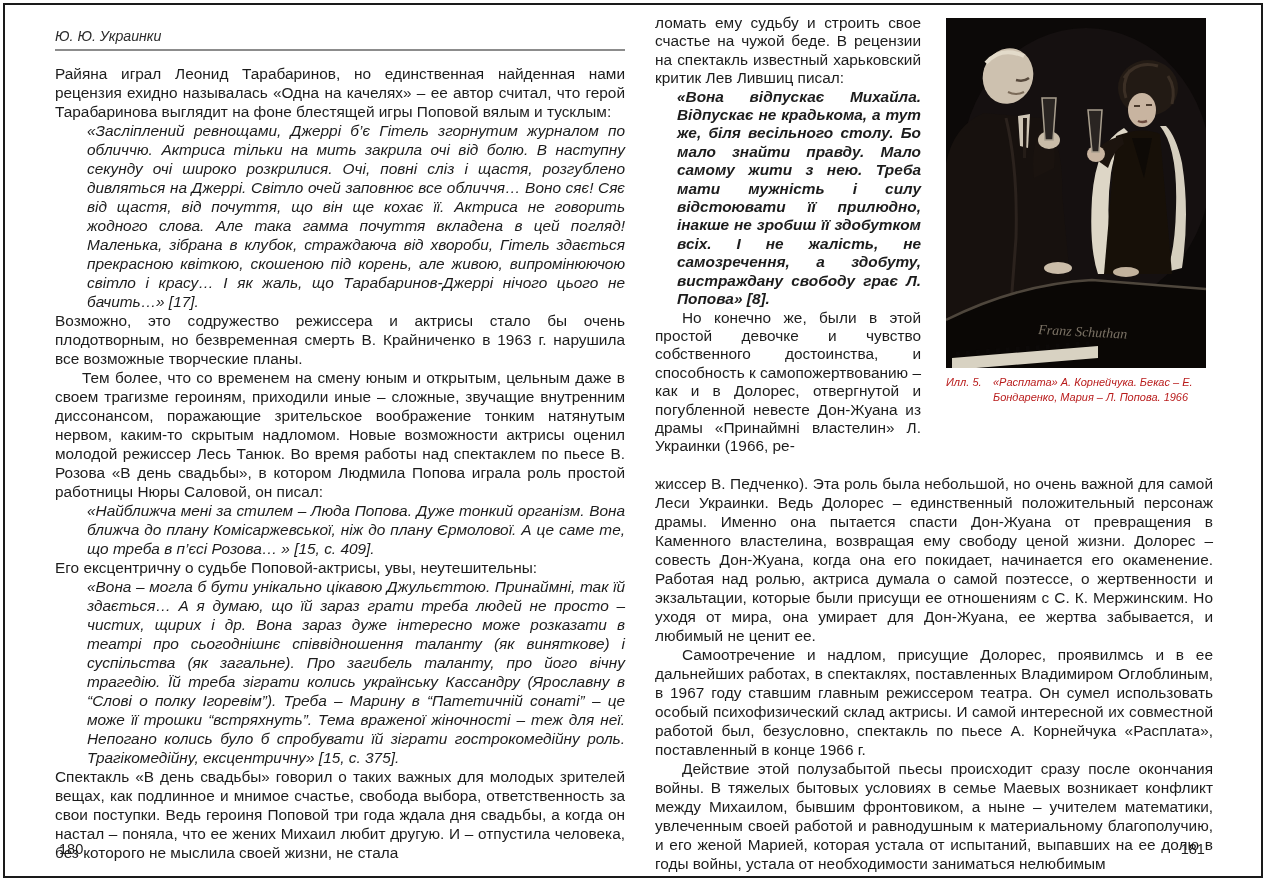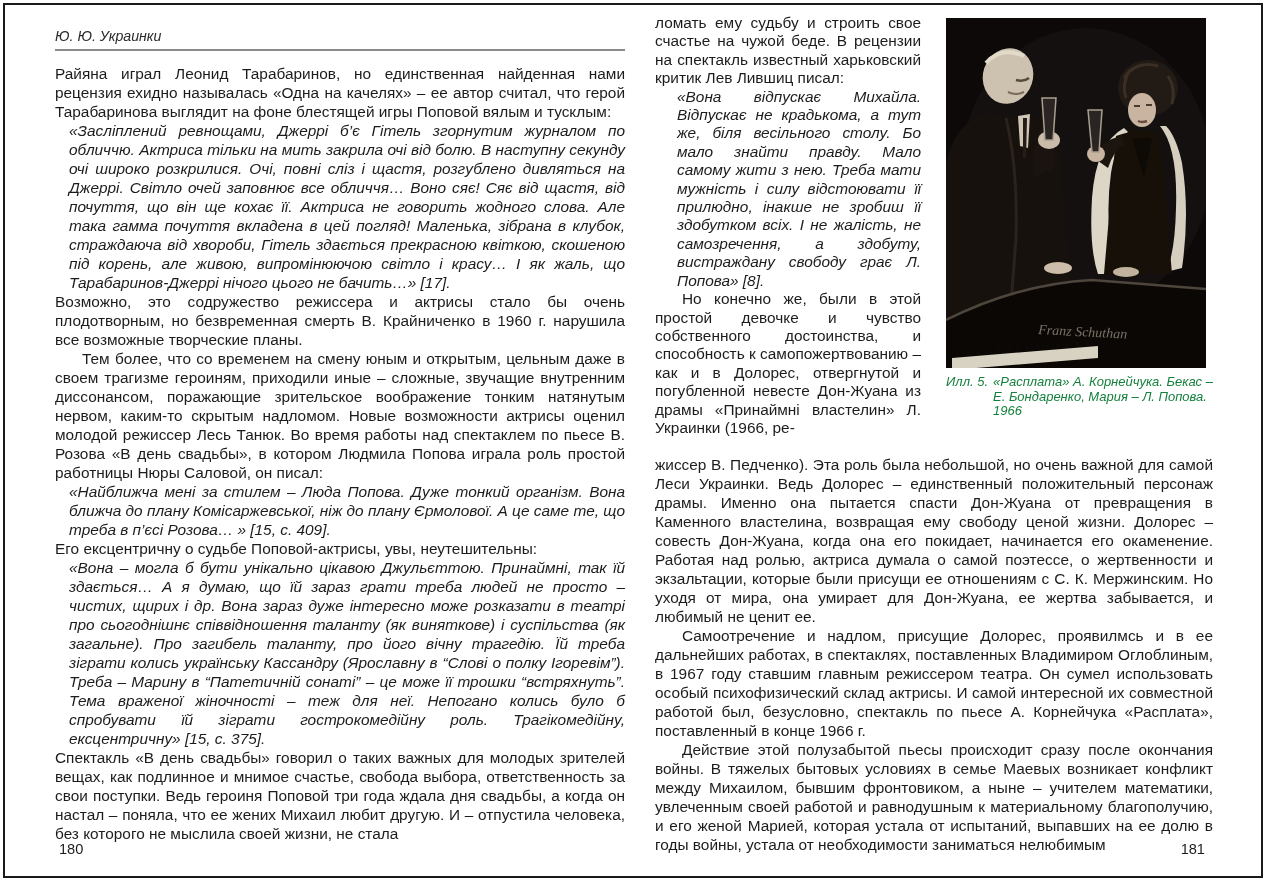--- a/index.html
+++ b/index.html
@@ -11,48 +11,48 @@
   .frame{position:absolute;left:3px;top:3px;width:1256px;height:871px;border:2px solid #1a1a1a;}
   .page{position:absolute;top:14px;}
   .page-left{left:55px;width:570px;}
   .page-right{left:655px;width:558px;}
   .pg-header{border-bottom:2px solid #8c8c8c;padding-bottom:5px;font-style:italic;font-size:14.2px;color:#2b2b2b;}
   .pg-header.hl{padding-top:14px;}
   .pg-header.hr{text-align:right;line-height:14.6px;padding-top:2px;}
   .body-text{margin-top:13px;font-size:15.4px;line-height:19px;}
   .para{margin:0;text-align:justify;}
   .para.indent{text-indent:27px;}
-  .para.quote{font-style:italic;margin-left:14px;}
+  .para.quote{font-style:italic;margin-left:32px;}
   .two-col{display:flex;gap:25px;}
   .narrow-col{width:282px;font-size:15.4px;line-height:18.4px;hyphens:auto;}
-  .narrow-col .para.quote{margin-left:22px;}
+  .narrow-col .para.quote{margin-left:22px;font-weight:bold;}
   .figure-col{width:267px;margin:0;flex:none;}
   .photo{width:260px;height:350px;margin-top:4px;background:#0c0908;}
   .photo svg{display:block;width:260px;height:350px;}
-  .caption{display:flex;margin-top:7px;font-style:italic;font-size:13px;line-height:14.6px;color:#15803d;}
+  .caption{display:flex;margin-top:7px;font-style:italic;font-size:11px;line-height:14.6px;color:#b91c1c;}
   .cap-label{width:47px;flex:none;}
   .cap-text{flex:1;}
   .full-text{margin-top:18px;}
   .page-number{position:absolute;top:827px;font-size:14.6px;}
   .pn-left{left:4px;text-align:center;}
   .pn-right{right:8px;}
 </style>
 </head>
 <body>
 
 <div class="frame"></div>
 
 <div class="page page-left">
   <div class="pg-header hl">
     <span>Ю. Ю. Украинки</span>
   </div>
   <div class="body-text">
       <p class="para">Райяна играл Леонид Тарабаринов, но единственная найденная нами рецензия ехидно называлась «Одна на качелях» – ее автор считал, что герой Тарабаринова выглядит на фоне блестящей игры Поповой вялым и тусклым:</p>
       <p class="para quote">«Засліплений ревнощами, Джеррі б’є Гітель згорнутим журналом по обличчю. Актриса тільки на мить закрила очі від болю. В наступну секунду очі широко розкрилися. Очі, повні сліз і щастя, розгублено дивляться на Джеррі. Світло очей заповнює все обличчя… Воно сяє! Сяє від щастя, від почуття, що він ще кохає її. Актриса не говорить жодного слова. Але така гамма почуття вкладена в цей погляд! Маленька, зібрана в клубок, страждаюча від хвороби, Гітель здається прекрасною квіткою, скошеною під корень, але живою, випромінюючою світло і красу… І як жаль, що Тарабаринов-Джеррі нічого цього не бачить…» [17].</p>
-      <p class="para">Возможно, это содружество режиссера и актрисы стало бы очень плодотворным, но безвременная смерть В. Крайниченко в 1960 г. нарушила все возможные творческие планы.</p>
+      <p class="para">Возможно, это содружество режиссера и актрисы стало бы очень плодотворным, но безвременная смерть В. Крайниченко в 1963 г. нарушила все возможные творческие планы.</p>
       <p class="para indent">Тем более, что со временем на смену юным и открытым, цельным даже в своем трагизме героиням, приходили иные – сложные, звучащие внутренним диссонансом, поражающие зрительское воображение тонким натянутым нервом, каким-то скрытым надломом. Новые возможности актрисы оценил молодой режиссер Лесь Танюк. Во время работы над спектаклем по пьесе В. Розова «В день свадьбы», в котором Людмила Попова играла роль простой работницы Нюры Саловой, он писал:</p>
       <p class="para quote">«Найближча мені за стилем – Люда Попова. Дуже тонкий організм. Вона ближча до плану Комісаржевської, ніж до плану Єрмолової. А це саме те, що треба в п’єсі Розова… » [15, с. 409].</p>
       <p class="para">Его ексцентричну о судьбе Поповой-актрисы, увы, неутешительны:</p>
       <p class="para quote">«Вона – могла б бути унікально цікавою Джульєттою. Принаймні, так їй здається… А я думаю, що їй зараз грати треба людей не просто – чистих, щирих і др. Вона зараз дуже інтересно може розказати в театрі про сьогоднішнє співвідношення таланту (як виняткове) і суспільства (як загальне). Про загибель таланту, про його вічну трагедію. Їй треба зіграти колись українську Кассандру (Ярославну в “Слові о полку Ігоревім”). Треба – Марину в “Патетичній сонаті” – це може її трошки “встряхнуть”. Тема враженої жіночності – теж для неї. Непогано колись було б спробувати їй зіграти гострокомедійну роль. Трагікомедійну, ексцентричну» [15, с. 375].</p>
       <p class="para">Спектакль «В день свадьбы» говорил о таких важных для молодых зрителей вещах, как подлинное и мнимое счастье, свобода выбора, ответственность за свои поступки. Ведь героиня Поповой три года ждала дня свадьбы, а когда он настал – поняла, что ее жених Михаил любит другую. И – отпустила человека, без которого не мыслила своей жизни, не стала</p>
     </div>
   <div class="page-number pn-left">180</div>
 </div>
 
 <div class="page page-right">

